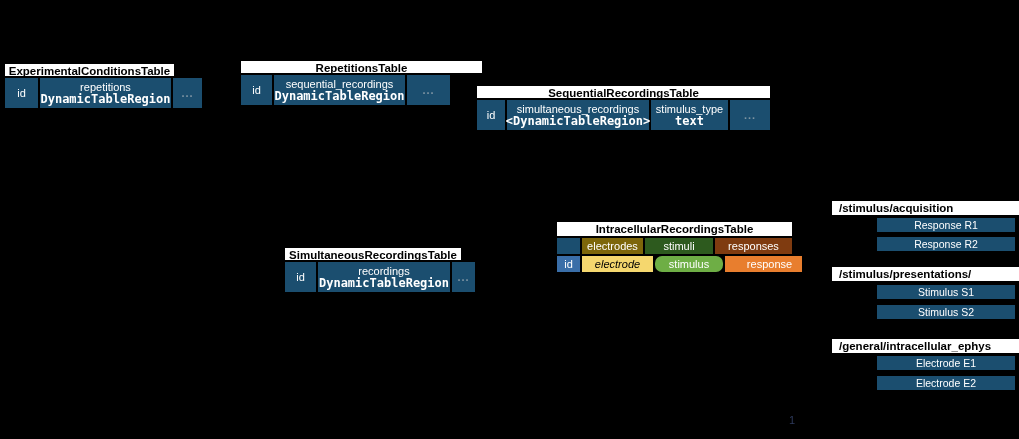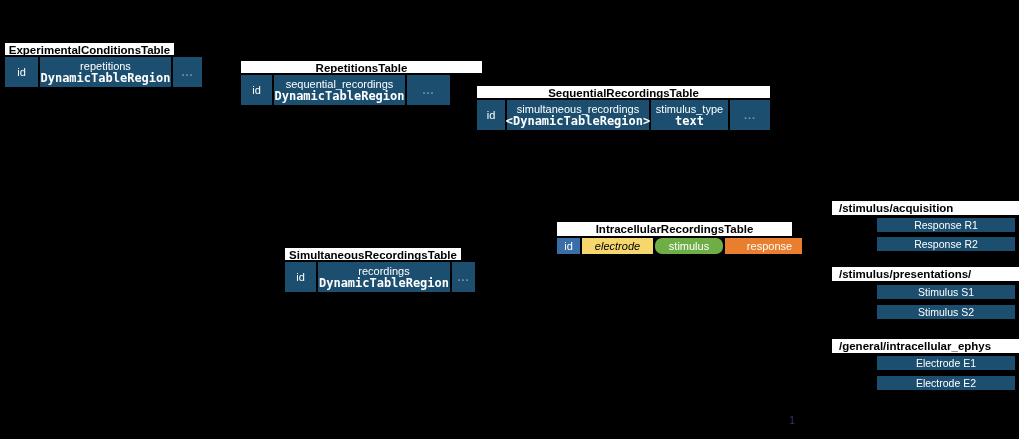--- a/index.html
+++ b/index.html
@@ -59,21 +59,21 @@
   }
 
   .page-num{
     position:absolute;left:789px;top:414px;
     color:#2E3A5C;font-size:11px;
   }
 </style>
 </head>
 <body>
 
-<div class="dtable" style="left:5px;top:43px;width:169px;">
+<div class="dtable" style="left:5px;top:64px;width:169px;">
   <div class="dt-header">ExperimentalConditionsTable</div>
   <div class="dt-body">
     <div class="cell" style="width:33px;">
       <span class="name">id</span>
     </div>
     <div class="cell" style="width:131px;">
       <span class="name">repetitions</span>
       <span class="mono">DynamicTableRegion</span>
     </div>
     <div class="cell more" style="width:29px;">...</div>
@@ -122,20 +122,26 @@
       <span class="name">recordings</span>
       <span class="mono">DynamicTableRegion</span>
     </div>
     <div class="cell more" style="width:23px;">...</div>
   </div>
 </div>
 
 <div class="dtable" style="left:557px;top:222px;width:235px;">
   <div class="dt-header" style="border-bottom:none;">IntracellularRecordingsTable</div>
   <div class="irt-row">
+    <div class="irt-cell c-blank" style="width:23px;"></div>
+    <div class="irt-cell c-electrodes" style="width:61px;">electrodes</div>
+    <div class="irt-cell c-stimuli" style="width:68px;">stimuli</div>
+    <div class="irt-cell c-responses" style="width:77px;">responses</div>
+  </div>
+  <div class="irt-row">
     <div class="irt-cell c-id" style="width:23px;">id</div>
     <div class="irt-cell c-electrode" style="width:71px;font-style:italic;">electrode</div>
     <div class="irt-cell c-stimulus" style="width:68px;border-radius:7px;">stimulus</div>
     <div class="irt-cell c-response" style="width:77px;">response</div>
   </div>
 </div>
 
 <div class="fg-label" style="top:201px;">/stimulus/acquisition</div>
 <div class="fg-item" style="top:218px;">Response R1</div>
 <div class="fg-item" style="top:237px;">Response R2</div>

